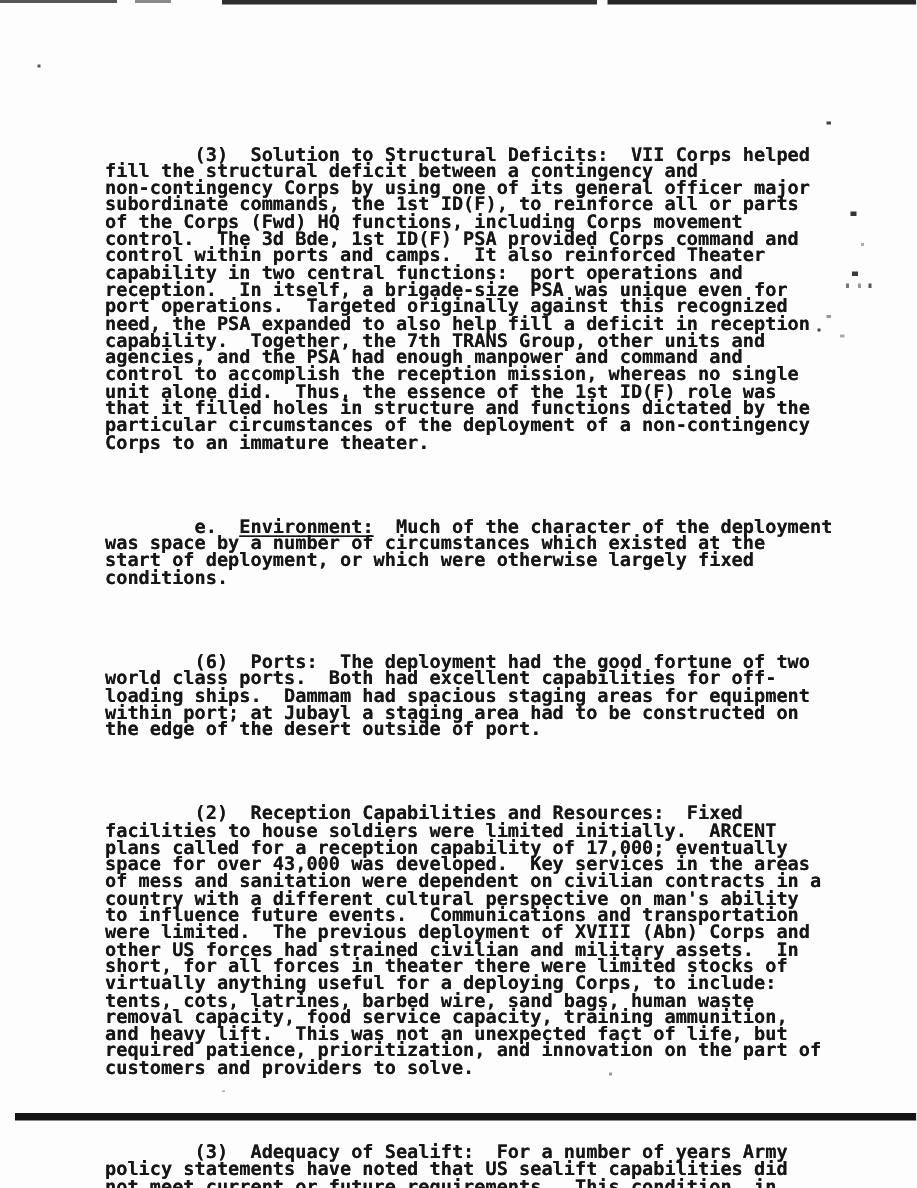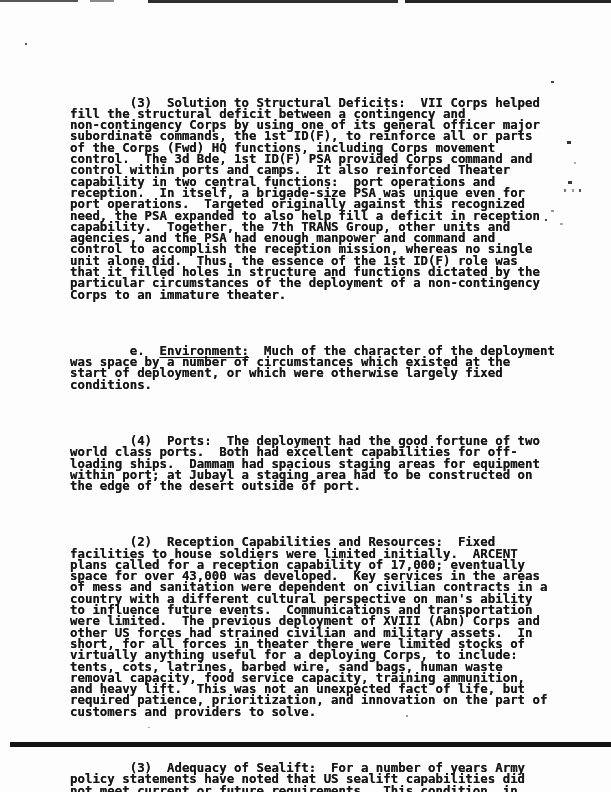--- a/index.html
+++ b/index.html
@@ -83,21 +83,21 @@
 unit alone did.  Thus, the essence of the 1st ID(F) role was
 that it filled holes in structure and functions dictated by the
 particular circumstances of the deployment of a non-contingency
 Corps to an immature theater.</div>
 
     <div class="para"><span>        e.  </span><span class="u">Environment:</span><span>  Much of the character of the deployment
 was space by a number of circumstances which existed at the
 start of deployment, or which were otherwise largely fixed
 conditions.</span></div>
 
-    <div class="para">        (4)  Ports:  The deployment had the good fortune of two
+    <div class="para">        (6)  Ports:  The deployment had the good fortune of two
 world class ports.  Both had excellent capabilities for off-
 loading ships.  Dammam had spacious staging areas for equipment
 within port; at Jubayl a staging area had to be constructed on
 the edge of the desert outside of port.</div>
 
     <div class="para">        (2)  Reception Capabilities and Resources:  Fixed
 facilities to house soldiers were limited initially.  ARCENT
 plans called for a reception capability of 17,000; eventually
 space for over 43,000 was developed.  Key services in the areas
 of mess and sanitation were dependent on civilian contracts in a

